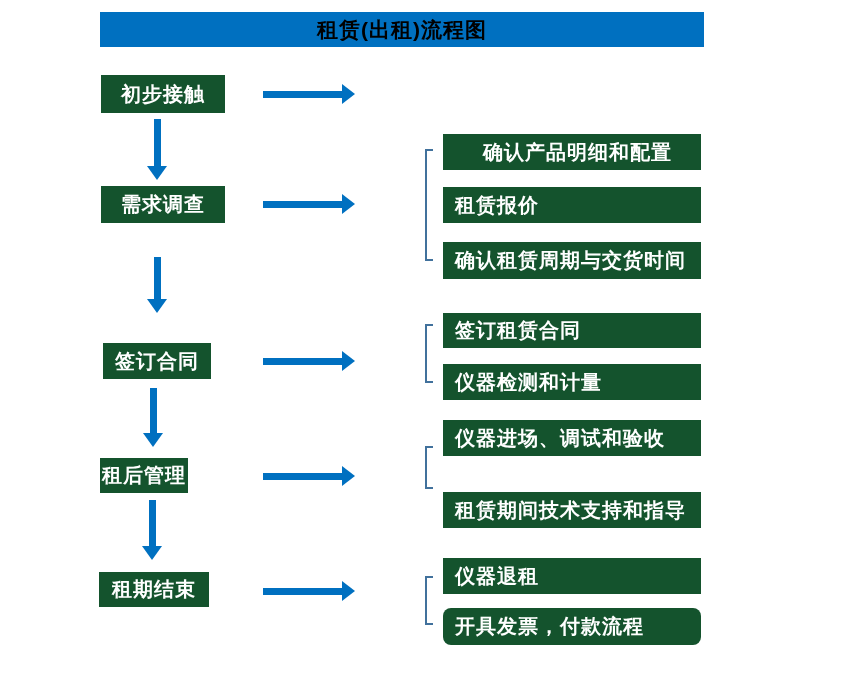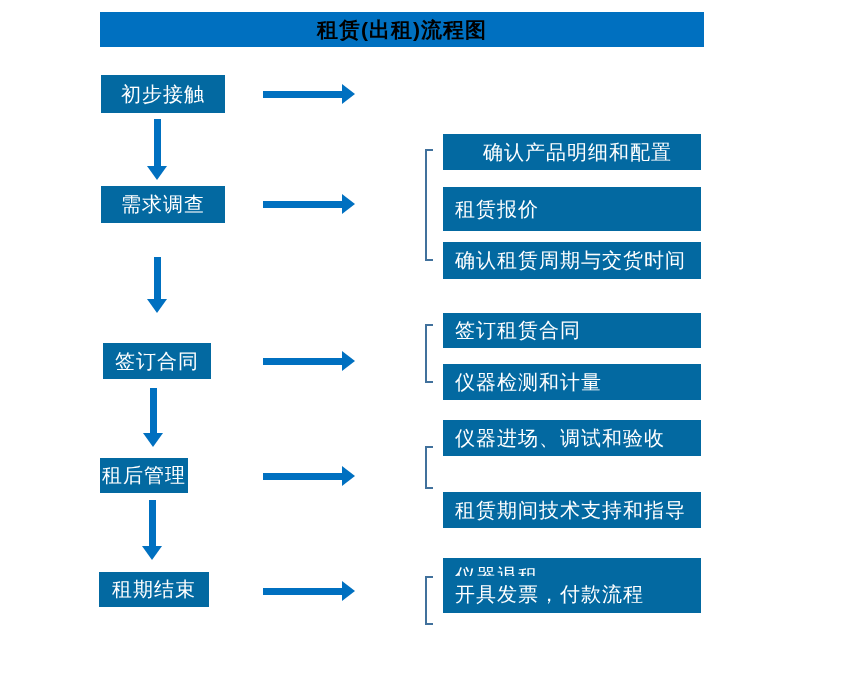--- a/index.html
+++ b/index.html
@@ -1,47 +1,47 @@
 <!DOCTYPE html>
 <html><head>
 <meta charset="utf-8">
 <style>
   html,body{margin:0;padding:0;background:#ffffff;}
   .canvas{
     position:relative;width:844px;height:688px;background:#ffffff;overflow:hidden;
     font-family:"Liberation Sans","DejaVu Sans",sans-serif;
   }
   .box{
-    position:absolute;background:#0369a1;color:#ffffff;font-weight:normal;
+    position:absolute;background:#14532d;color:#ffffff;font-weight:bold;
     display:flex;align-items:center;box-sizing:border-box;
   }
   .title-bar{
     position:absolute;left:100px;top:12px;width:604px;height:35px;
     background:#0070C0;color:#000000;font-weight:bold;font-size:21px;
     display:flex;align-items:center;justify-content:center;letter-spacing:1px;
   }
   .left-box{justify-content:center;font-size:20px;letter-spacing:1px;}
   .right-box{left:443px;width:258px;padding-left:12px;font-size:20px;letter-spacing:1px;}
 
   .l1{left:101px;top:75px;width:124px;height:38px;}
   .l2{left:101px;top:186px;width:124px;height:37px;}
   .l3{left:103px;top:343px;width:108px;height:36px;}
   .l4{left:100px;top:458px;width:88px;height:35px;}
   .l5{left:99px; top:572px;width:110px;height:35px;}
 
   .r1{left:442px;top:77px; height:36px;}
   .r2{top:134px;height:36px;padding-left:40px;}
-  .r3{top:187px;height:44px;}
+  .r3{top:187px;height:36px;}
   .r4{top:242px;height:37px;}
   .r5{top:313px;height:35px;}
   .r6{top:364px;height:36px;}
   .r7{top:420px;height:36px;}
   .r8{top:492px;height:36px;}
   .r9{top:558px;height:36px;}
-  .r10{top:576px;height:37px;}
+  .r10{top:608px;height:37px;border-radius:8px;}
 
   
   .harrow{position:absolute;left:263px;width:92px;height:20px;}
   .harrow .shaft{position:absolute;left:0;top:6.5px;height:7px;right:12px;background:#0070C0;}
   .harrow .head{
     position:absolute;right:0;top:0;width:0;height:0;
     border-top:10px solid transparent;border-bottom:10px solid transparent;
     border-left:13px solid #0070C0;
   }
   .ha1{top:84px;}  .ha2{top:194px;} .ha3{top:351px;} .ha4{top:466px;} .ha5{top:581px;}

